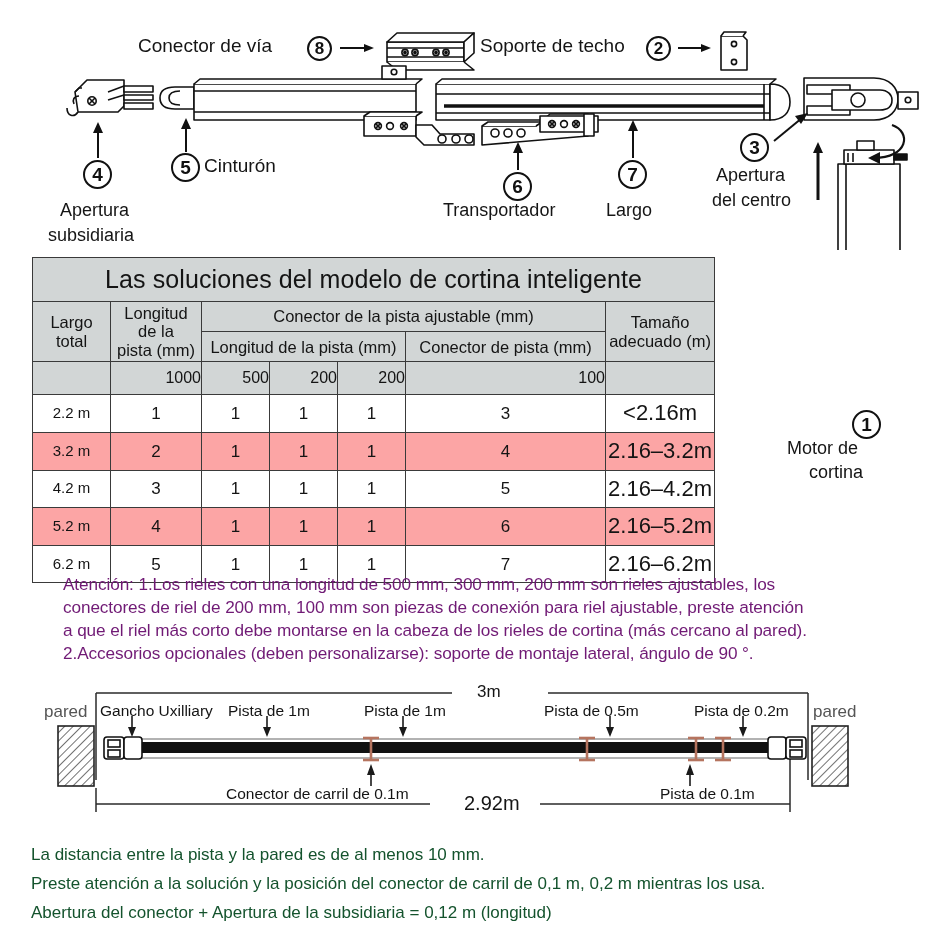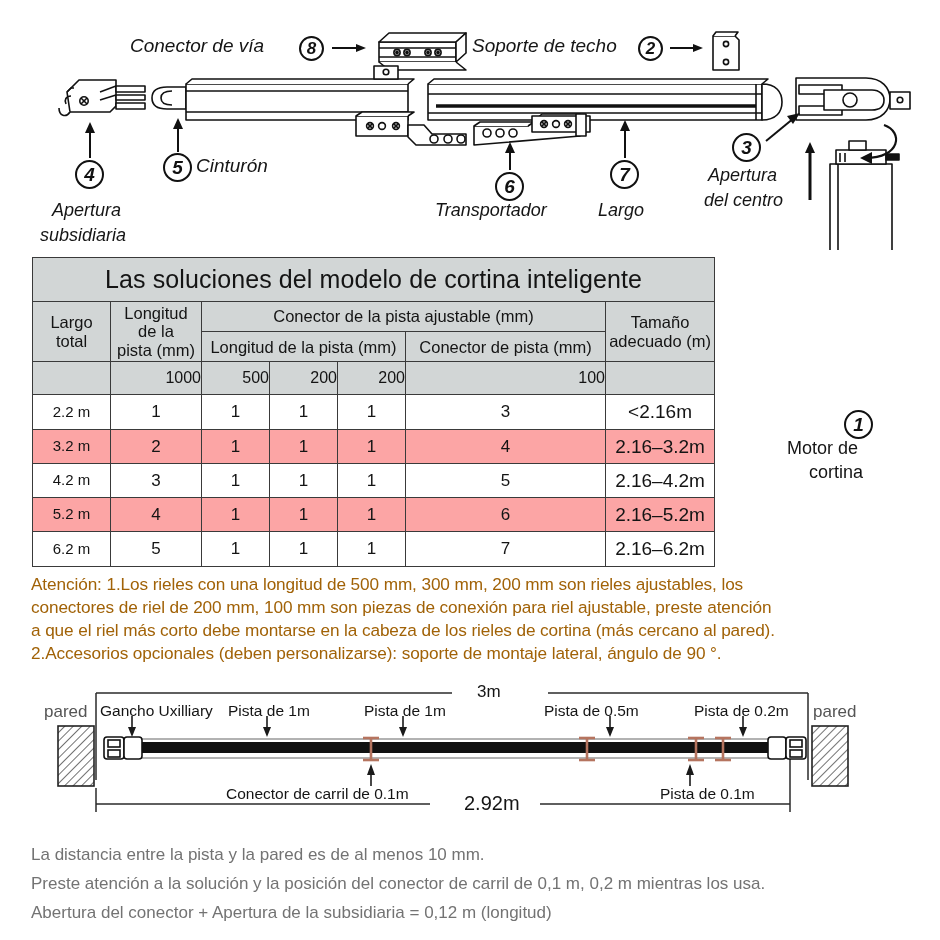--- a/index.html
+++ b/index.html
@@ -40,35 +40,35 @@
   #spec-table .title-cell{
     font-size:25px;
     padding:7px 0 8px 0;
     letter-spacing:.1px;
   }
   #spec-table .hdr{font-size:16.5px;}
   #spec-table .hdr-num{font-size:16px;padding:7px 0;text-align:right;}
   #spec-table tbody td{background:#ffffff;font-size:17px;padding:6px 0;}
   #spec-table tbody tr.shaded td{background:#fca5a5;}
   #spec-table tbody td.firstc{font-size:15px;}
-  #spec-table tbody td.lastc{font-size:19px;}
+  #spec-table tbody td.lastc{font-size:22px;}
 
   
   .para{
     position:absolute;font-size:17.2px;line-height:1.32;
-    color:#a16207;letter-spacing:-0.1px;
+    color:#701a75;letter-spacing:-0.1px;margin-left:32px;
   }
   .foot{
-    position:absolute;font-size:17px;line-height:1.75;color:#737373;
+    position:absolute;font-size:17px;line-height:1.75;color:#14532d;
   }
 </style>
 </head>
 <body>
 
-<div class="abs" style="left:4px;top:0;width:764px;height:250px;font-style:italic;">
+<div class="abs" style="left:12px;top:0;width:764px;height:250px;">
 
   <svg width="940" height="250" viewBox="0 0 940 250" style="position:absolute;left:0;top:0;">
     <g fill="none" stroke="#111" stroke-width="1.6" stroke-linejoin="round">
 
       <g>
         <path d="M375 42 L452 42 L452 62 L375 62 Z" fill="#fff"></path>
         <path d="M375 42 L385 33 L462 33 L452 42 Z" fill="#fff"></path>
         <path d="M452 42 L462 33 L462 53 L452 62 Z" fill="#fff"></path>
         <path d="M375 62 L385 70 L462 70 L452 62" fill="#fff"></path>
         <line x1="375" y1="48" x2="452" y2="48"></line>

